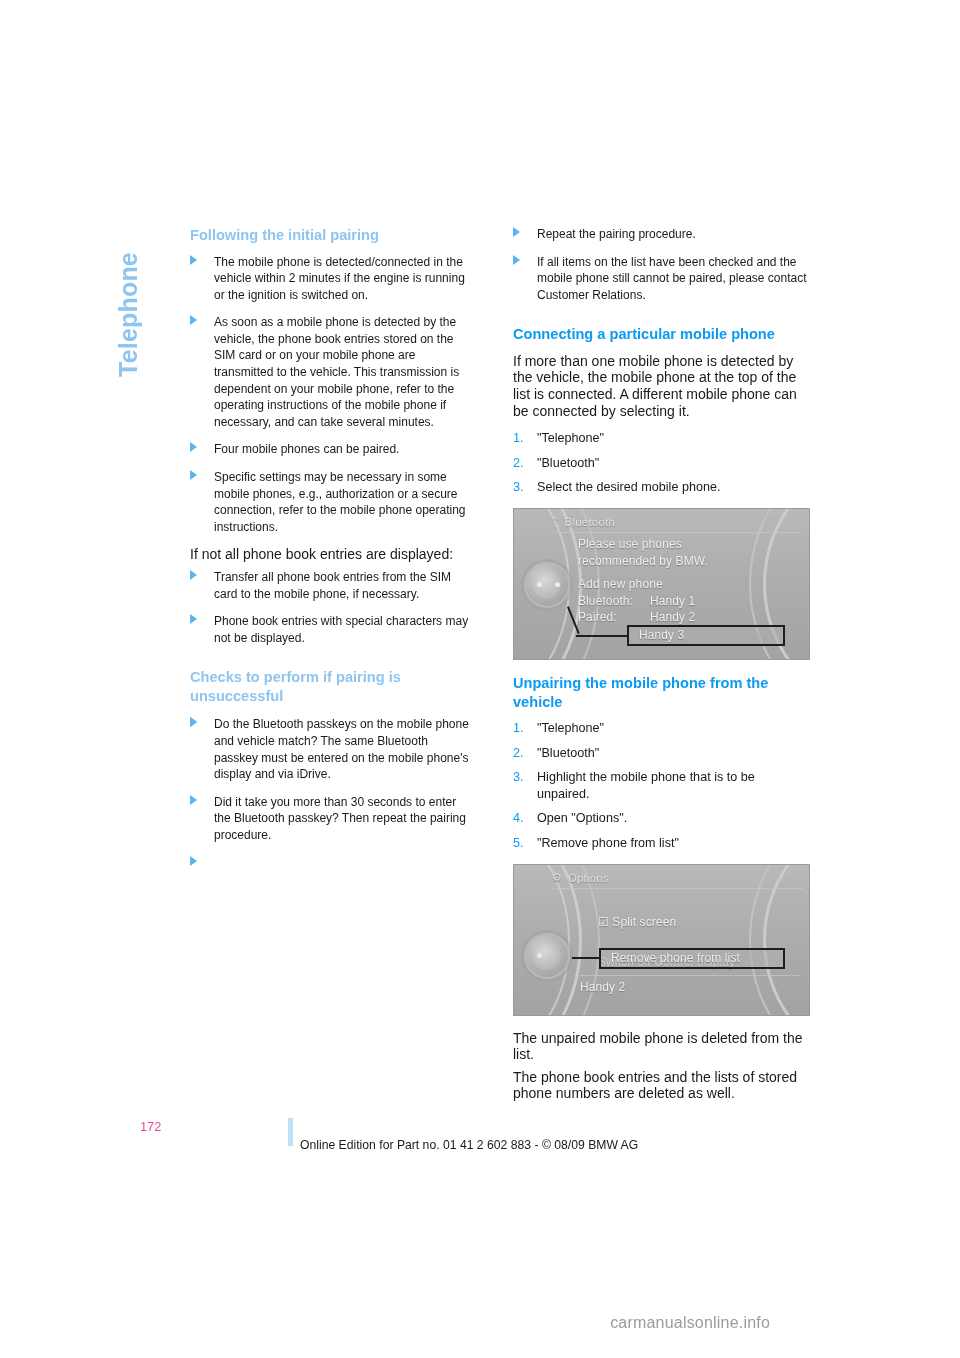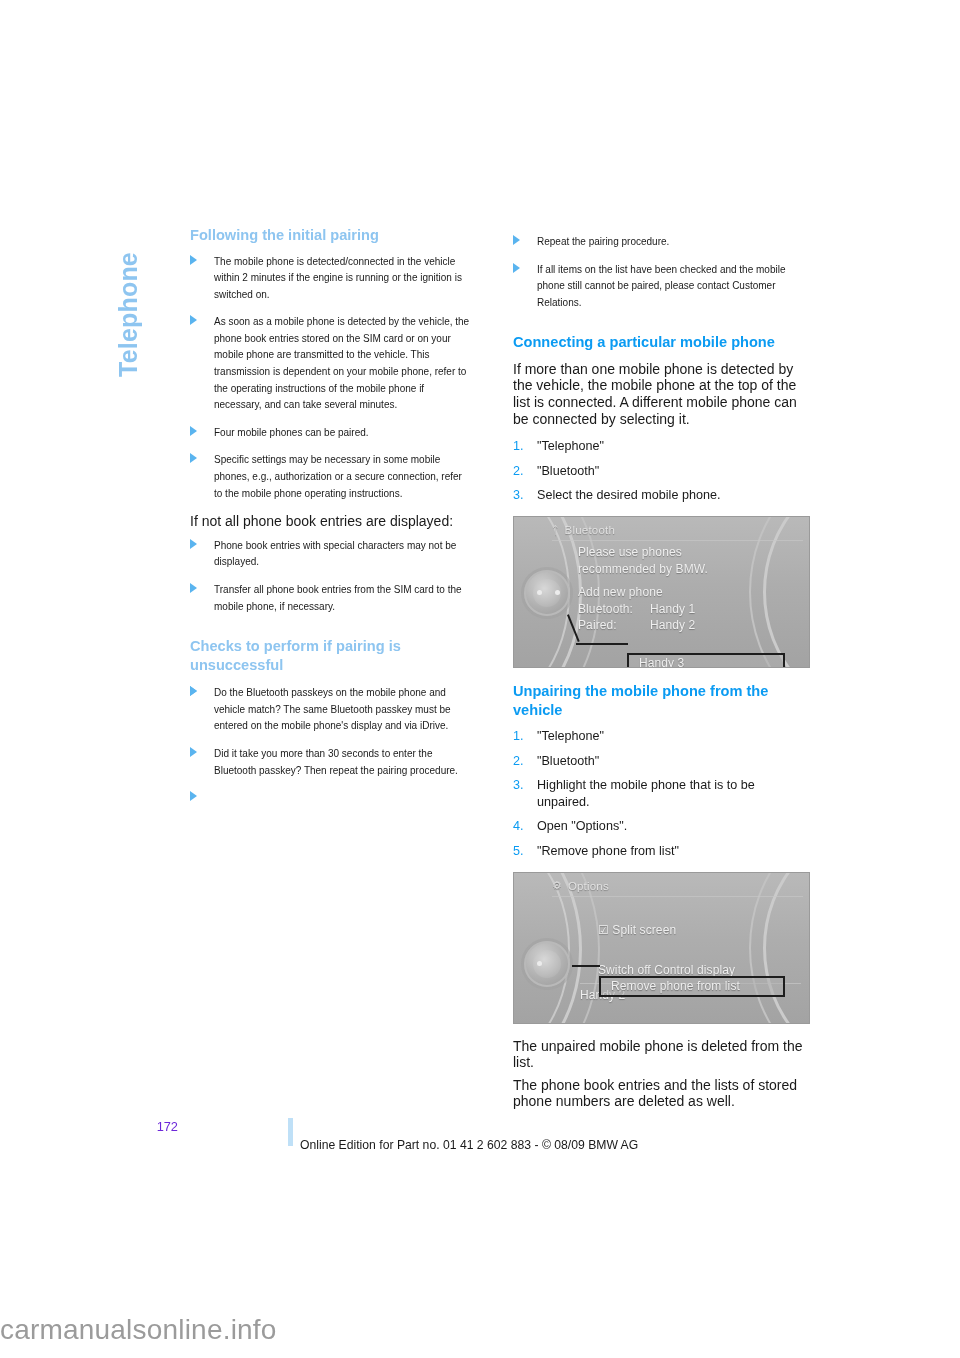--- a/index.html
+++ b/index.html
@@ -88,25 +88,24 @@
 
   
   ul.tri-list {
     list-style: none;
     margin: 0 0 0 0;
     padding: 0;
   }
   ul.tri-list > li {
     position: relative;
     padding-left: 24px;
-    font-size: 10px;
+    font-size: 12px;
     line-height: 16.6px;
     margin-bottom: 11px;
     color: #1a1a1a;
-    margin-top: 8px;
   }
   ul.tri-list > li .tri {
     position: absolute;
     left: 0;
     top: 1px;
     width: 0;
     height: 0;
     border-left: 7px solid #5ab4ef;
     border-top: 5px solid transparent;
     border-bottom: 5px solid transparent;
@@ -236,21 +235,20 @@
     margin: 4px 0 3px 0;
   }
   .idrive .highlight {
     position: absolute;
     border: 2px solid #1d1d1d;
     background: rgba(175,175,175,0.55);
     height: 21px;
     display: flex;
     align-items: center;
     padding-left: 10px;
-    margin-top: 20px;
   }
   .idrive .highlight .row { text-shadow: 0 1px 1px #6f6f6f; }
   .idrive .knob {
     position: absolute;
     width: 46px; height: 46px;
     border-radius: 50%;
     background: radial-gradient(circle at 38% 32%, #cfcfcf 0%, #b0b0b0 55%, #9a9a9a 100%);
     border: 2px solid #b9b9b9;
     box-shadow: 0 0 0 3px rgba(160,160,160,0.5);
   }
@@ -274,23 +272,22 @@
     position: absolute;
     background: #1d1d1d;
   }
 
   
   .page-number {
     position: absolute;
     left: 140px;
     top: 1119px;
     width: 38px;
-    text-align: right;
     font-size: 12.8px;
-    color: #6d28d9;
+    color: #ec4899;
   }
   .footer-rule {
     position: absolute;
     left: 288px;
     top: 1118px;
     width: 5px;
     height: 28px;
     background: #bfe0f7;
   }
   .footer-text {
@@ -299,23 +296,23 @@
     top: 1138px;
     font-size: 12.2px;
     color: #1a1a1a;
     white-space: nowrap;
   }
   .watermark {
     position: absolute;
     left: 0;
     top: 1314px;
     width: 788px;
-    text-align: left;
+    text-align: right;
     padding-right: 18px;
-    font-size: 28px;
+    font-size: 16px;
     color: #9b9b9b;
     letter-spacing: .2px;
   }
 </style>
 </head>
 <body>
 
 <div class="page">
 
   <div class="chapter-tab">
@@ -346,25 +343,25 @@
             <span class="tri"></span>
             <span>Specific settings may be necessary in some mobile phones, e.g., authorization or a secure connection, refer to the mobile phone operating instructions.</span>
           </li>
         </ul>
 
         <p class="para tight">If not all phone book entries are displayed:</p>
 
         <ul class="tri-list">
           <li>
             <span class="tri"></span>
+            <span>Transfer all phone book entries from the SIM card to the mobile phone, if necessary.</span>
+          </li>
+          <li>
+            <span class="tri"></span>
             <span>Phone book entries with special characters may not be displayed.</span>
-          </li>
-          <li>
-            <span class="tri"></span>
-            <span>Transfer all phone book entries from the SIM card to the mobile phone, if necessary.</span>
           </li>
         </ul>
 
         <h2 class="sec-head faded spaced-top">Checks to perform if pairing is unsuccessful</h2>
 
         <ul class="tri-list">
           <li>
             <span class="tri"></span>
           </li>
           <li>

